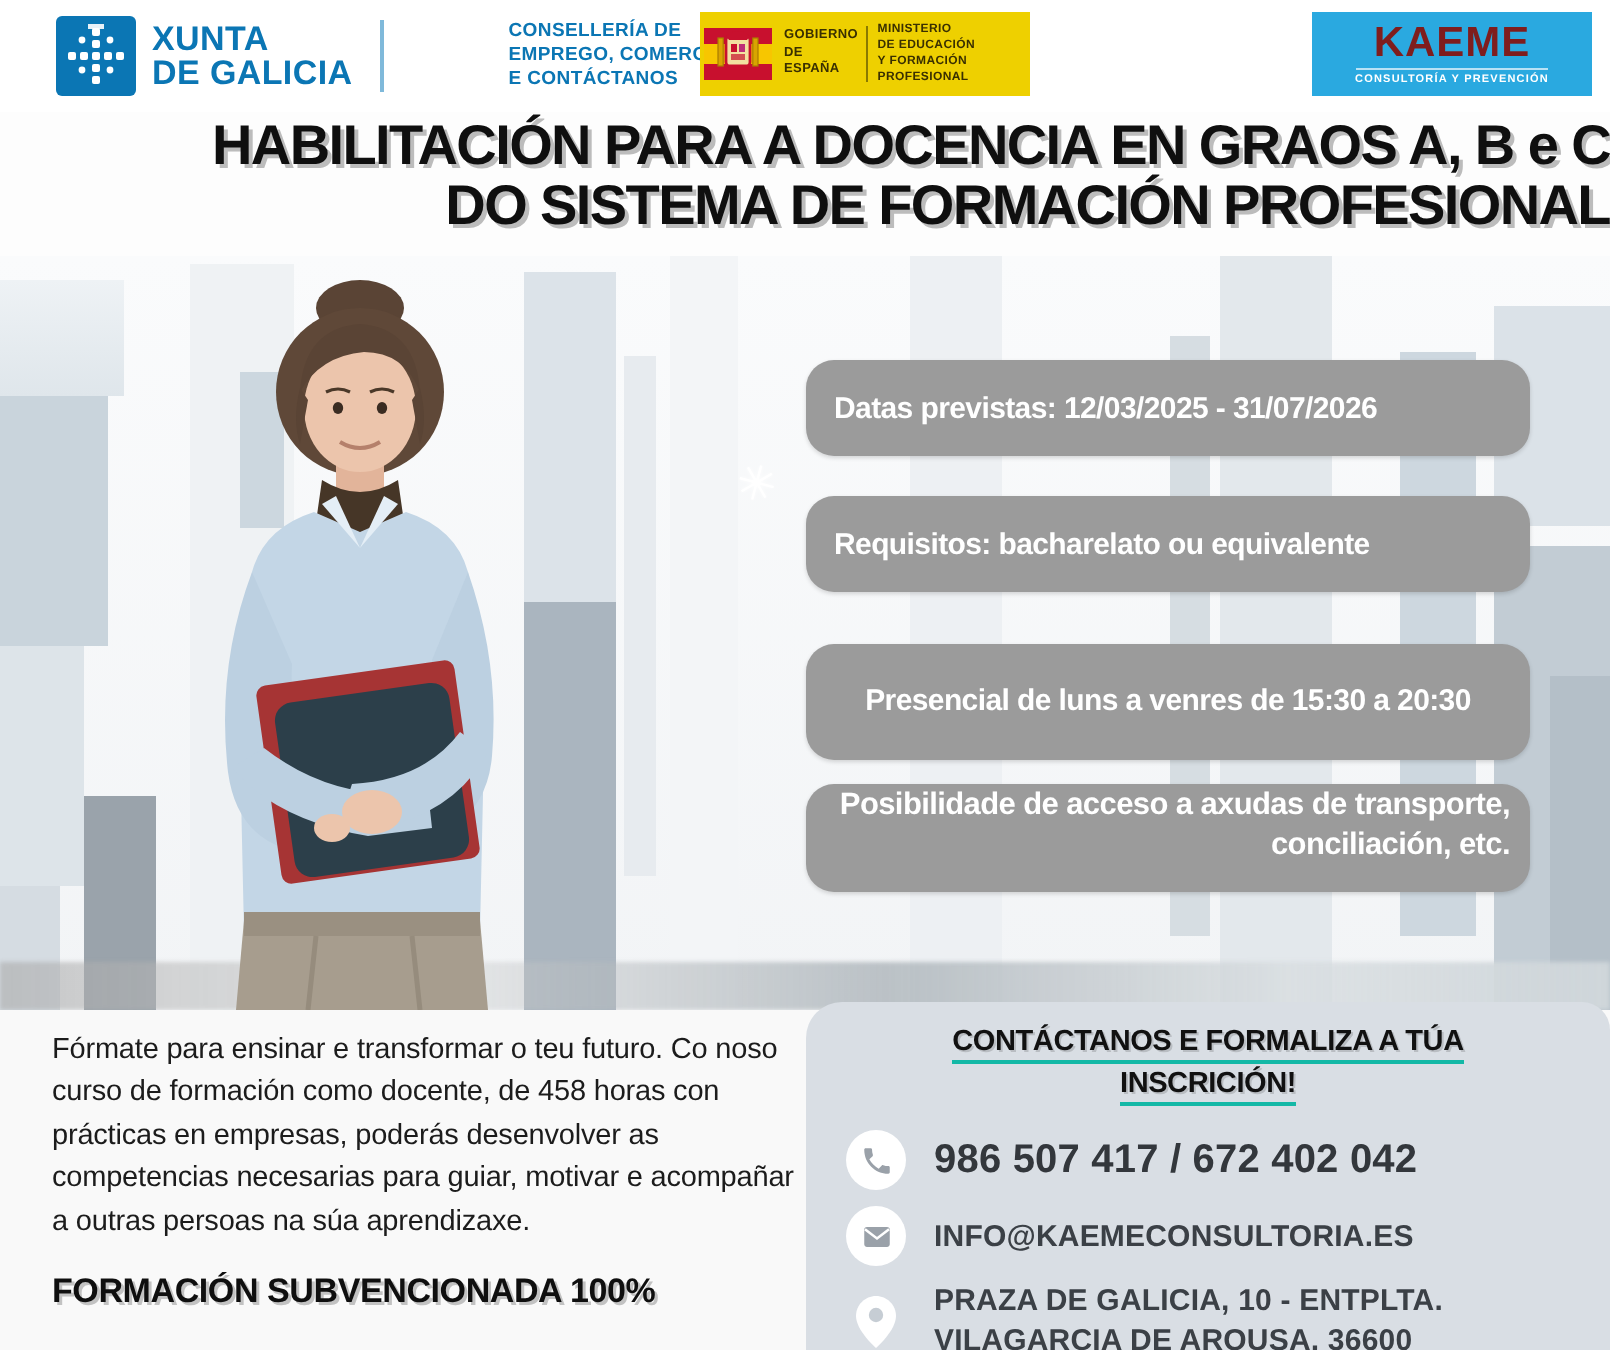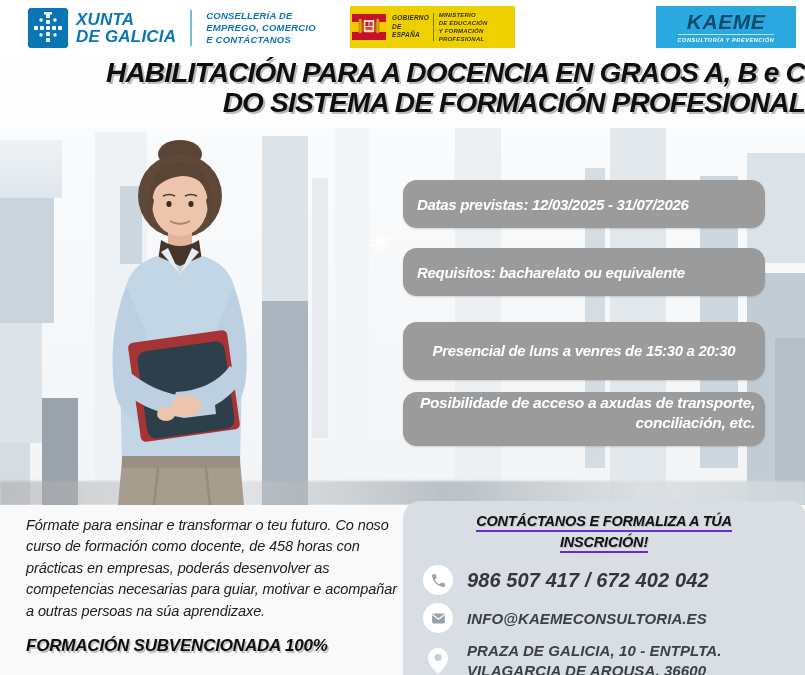--- a/index.html
+++ b/index.html
@@ -1,36 +1,36 @@
 <!DOCTYPE html>
 <html><head>
 <meta charset="utf-8">
 <style>
   * { box-sizing: border-box; margin: 0; padding: 0; }
   html,body { width: 805px; height: 675px; }
   body { font-family: "Liberation Sans", sans-serif; background:#fff; overflow:hidden; }
-  .poster { position:relative; width:805px; height:604px; background:#fdfdfd;font-style:italic; }
+  .poster { position:relative; width:805px; height:604px; background:#fdfdfd; }
 
   
   .topbar { position:absolute; left:0; top:0; width:805px; height:56px; background:#fff; }
   .logo-xunta { position:absolute; left:28px; top:8px; display:flex; align-items:center; gap:8px; }
   .xunta-emblem { width:40px; height:40px; background:#0b76b4; border-radius:3px; position:relative; }
   .xunta-emblem svg { position:absolute; left:0; top:0; }
   .xunta-name { color:#0b76b4; font-weight:700; font-size:17px; line-height:1.0; letter-spacing:0.2px; }
   .xunta-sep { width:2px; height:36px; background:#7fb9da; margin:0 6px; }
-  .xunta-dept { color:#0b76b4; font-weight:700; font-size:9.5px; line-height:1.25; letter-spacing:0.2px; }
+  .xunta-dept { color:#0b76b4; font-weight:700; font-size:9.5px; line-height:1.25; letter-spacing:0.2px;margin-left:48px; }
 
   .logo-gobierno { position:absolute; left:350px; top:6px; width:165px; height:42px; background:#eed000; display:flex; align-items:center; }
   .gob-flag { width:44px; height:42px; display:flex; align-items:center; justify-content:center; }
   .gob-text { color:#3a3000; font-weight:700; font-size:6.5px; line-height:1.3; letter-spacing:0.2px; padding:0 4px; }
   .gob-sep { width:1px; height:28px; background:#8a7a00; }
   .ministry-text { color:#3a3000; font-weight:700; font-size:6px; line-height:1.35; letter-spacing:0.2px; padding:0 5px; }
 
   .logo-kaeme { position:absolute; left:656px; top:6px; width:140px; height:42px; background:#2aa9e0; display:flex; flex-direction:column; align-items:center; justify-content:center; }
-  .kaeme-name { color:#0c4a6e; font-weight:900; font-size:21px; line-height:1; letter-spacing:0.5px;text-align:right; }
+  .kaeme-name { color:#7f1d1d; font-weight:900; font-size:21px; line-height:1; letter-spacing:0.5px;text-align:right; }
   .kaeme-tagline { color:#fff; font-weight:700; font-size:5.5px; letter-spacing:0.6px; border-top:1px solid #ffffffaa; margin-top:2px; padding-top:1.5px; }
 
   
   .title { position:absolute; left:0; top:58px; width:805px; text-align:right;
     font-size:28px; line-height:1.07; font-weight:900; color:#0f0f0f; letter-spacing:-0.8px;
     text-shadow:2px 2px 0 #bcbcbc; }
 
   
   .hero { position:absolute; left:0; top:128px; width:805px; height:377px;
     background:linear-gradient(#fafbfc,#f2f4f6); overflow:hidden; }
@@ -57,21 +57,21 @@
   .bottom { position:absolute; left:0; top:505px; width:805px; height:170px; background:#f9f9f9; }
   .left-col { position:absolute; left:26px; top:10px; width:372px; }
   .paragraph { font-size:14.5px; font-weight:500; color:#1c1c1c; line-height:1.48; letter-spacing:-0.1px; }
   .subsidy { margin-top:14px; display:inline-block; font-size:17px; font-weight:900; letter-spacing:-0.2px;
     color:#0f0f0f; border-bottom:2.5px solid #111; padding-bottom:19px; text-shadow:1.5px 1.5px 0 #c2c2c2; }
 
   .contact-panel { position:absolute; left:403px; top:-4px; width:402px; height:174px;
     background:#d9dee4; border-radius:18px 14px 0 0; padding:10px 14px 0 14px; }
   .contact-heading { text-align:center; font-size:14.5px; font-weight:900; color:#111; line-height:1.45;
     letter-spacing:-0.2px; text-shadow:1px 1px 0 #b9bdc2; }
-  .contact-heading .u { border-bottom:2px solid #6d28d9; display:inline-block; line-height:1.15; }
+  .contact-heading .u { border-bottom:2px solid #14b8a6; display:inline-block; line-height:1.15; }
   .contact-rows { margin-top:12px; display:flex; flex-direction:column; gap:8px; }
   .contact-row { display:flex; align-items:center; gap:14px; padding-left:6px; }
   .icon-circle { width:30px; height:30px; min-width:30px; border-radius:50%; background:#fff;
     display:flex; align-items:center; justify-content:center; }
   .pin-wrap { width:30px; min-width:30px; display:flex; align-items:center; justify-content:center; }
   .contact-text { font-size:15px; font-weight:700; color:#3b4046; letter-spacing:0.1px; }
   .contact-text.phone { font-size:20px; color:#33373c; }
   .addr-lines { line-height:1.3; }
 </style>
 </head>

